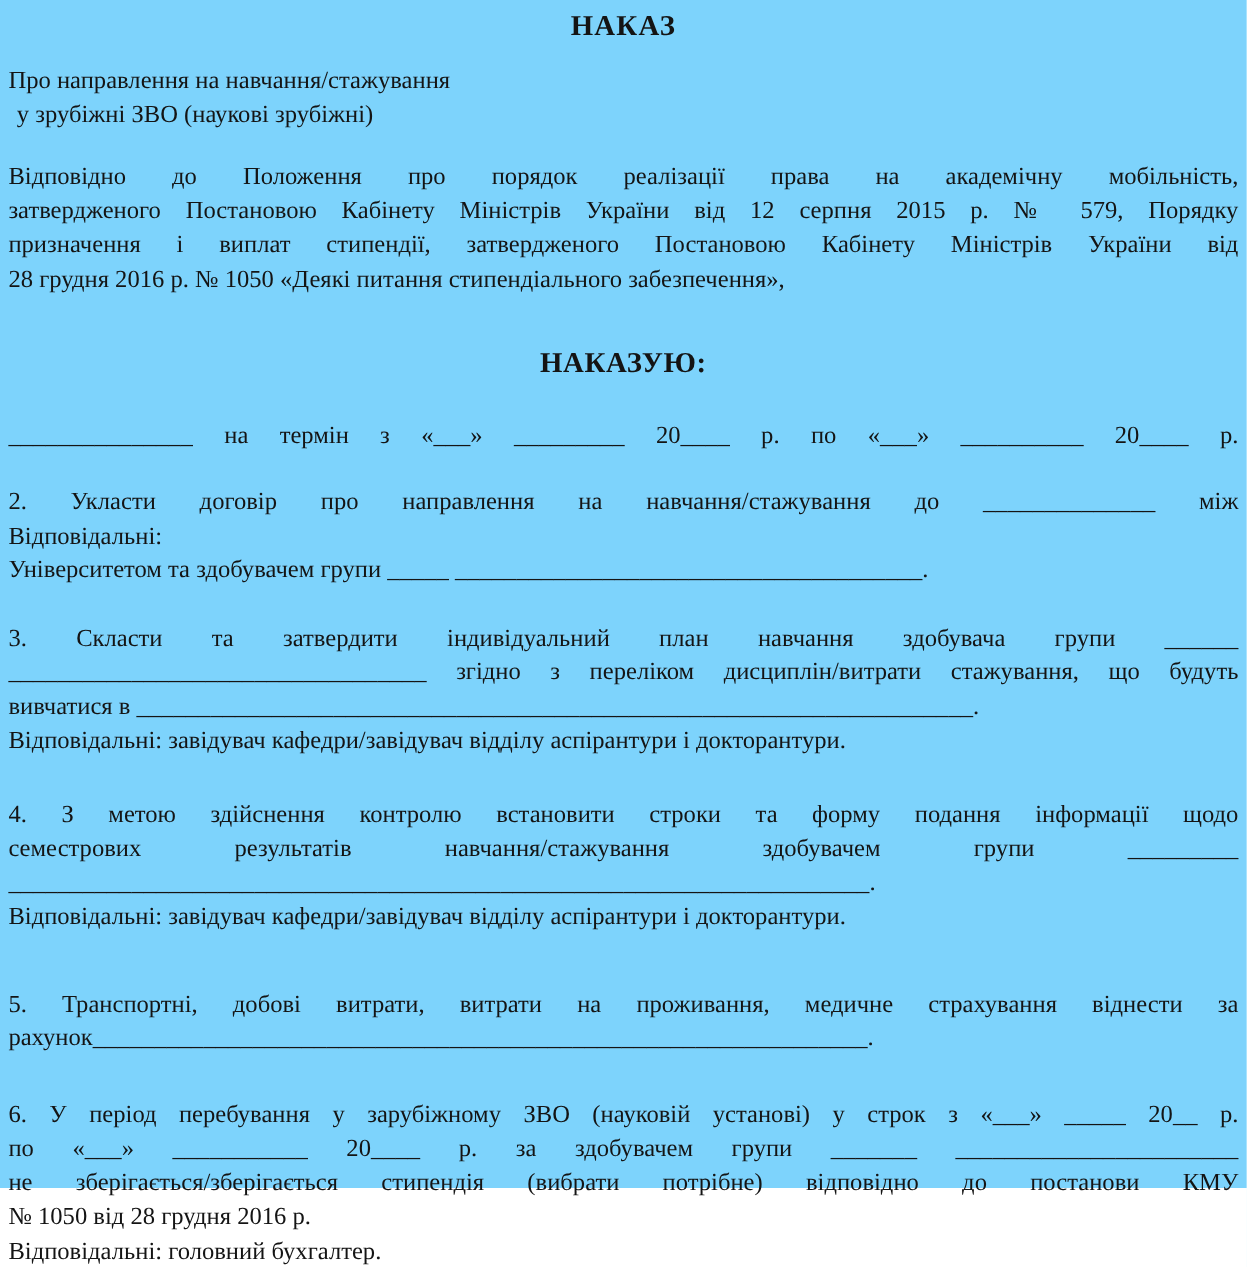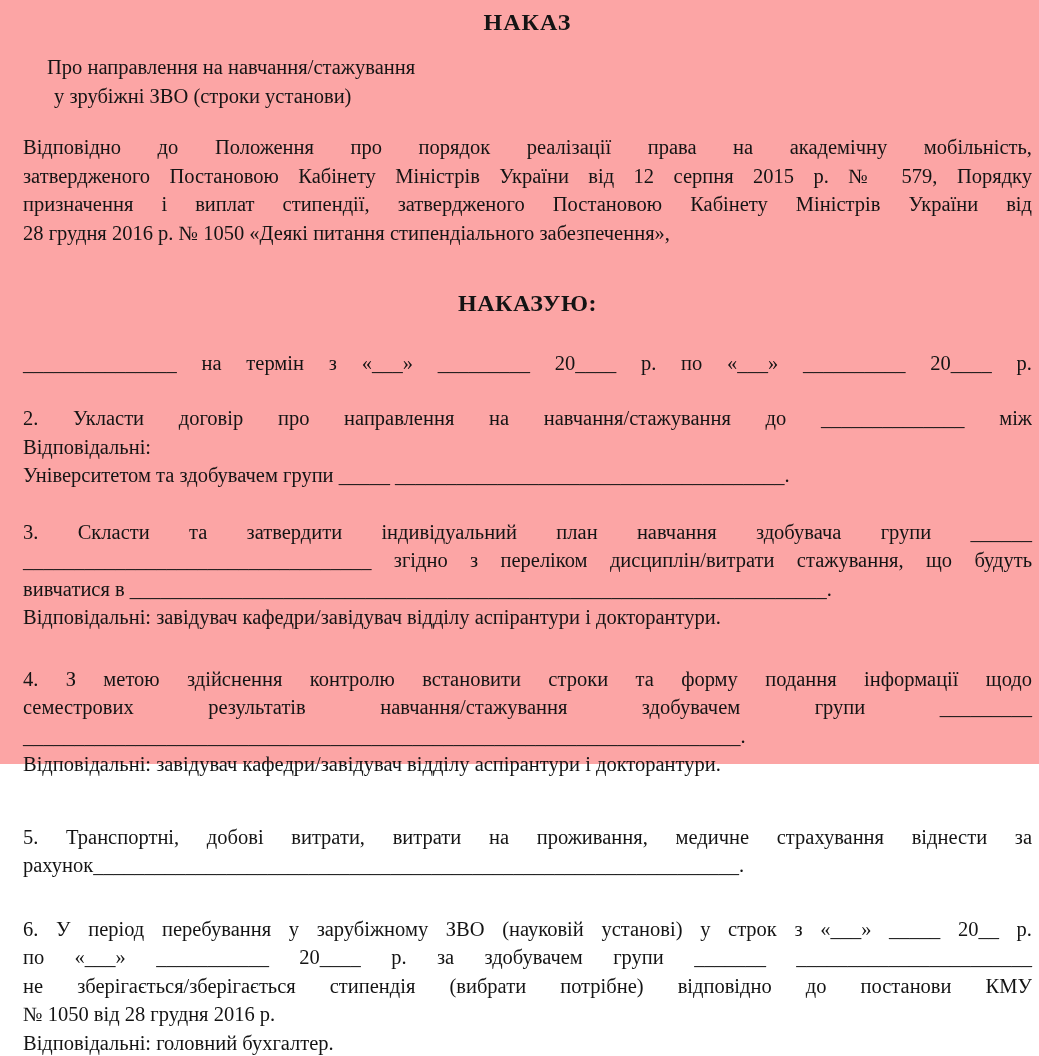--- a/index.html
+++ b/index.html
@@ -10,23 +10,23 @@
   body {
     width: 1039px;
     height: 1056px;
     overflow: hidden;
     font-family: "Liberation Serif", "DejaVu Serif", serif;
     color: #141414;
   }
   .page {
     box-sizing: border-box;
     width: 1039px;
-    height: 764px;
-    padding: 0 7px 0 23px;
-    background: #fca5a5;
+    height: 990px;
+    padding: 0 7px 0 7px;
+    background: #7dd3fc;
   }
   .title {
     padding-top: 8px;
     font-size: 24px;
     font-weight: bold;
     text-align: center;
     line-height: 28px;
     letter-spacing: 1px;
   }
   .line {
@@ -34,21 +34,21 @@
     line-height: 28.5px;
     white-space: normal;
   }
   .just {
     text-align: justify;
     text-align-last: justify;
   }
   .indent-small {
     padding-left: 7px;
   }
-  .subject   { margin-top: 17px; margin-left: 24px; }
+  .subject   { margin-top: 17px; }
   .preamble  { margin-top: 23px; }
   .heading {
     margin-top: 42px;
     font-size: 24px;
     font-weight: bold;
     text-align: center;
     line-height: 28.5px;
     letter-spacing: 0.5px;
   }
   .item-1 { margin-top: 31px; }
@@ -60,21 +60,21 @@
 </style>
 </head>
 <body>
 
 <div class="page">
 
   <div class="title">НАКАЗ</div>
 
   <div class="subject">
     <div class="line">Про направлення на навчання/стажування</div>
-    <div class="line indent-small">у зрубіжні ЗВО (строки установи)</div>
+    <div class="line indent-small">у зрубіжні ЗВО (наукові зрубіжні)</div>
   </div>
 
   <div class="preamble">
     <div class="line just">Відповідно до Положення про порядок реалізації права на академічну мобільність,</div>
     <div class="line just">затвердженого Постановою Кабінету Міністрів України від 12 серпня 2015 р. № 579, Порядку</div>
     <div class="line just">призначення і виплат стипендії, затвердженого Постановою Кабінету Міністрів України від</div>
     <div class="line">28 грудня 2016 р. № 1050 «Деякі питання стипендіального забезпечення»,</div>
   </div>
 
   <div class="heading">НАКАЗУЮ:</div>

